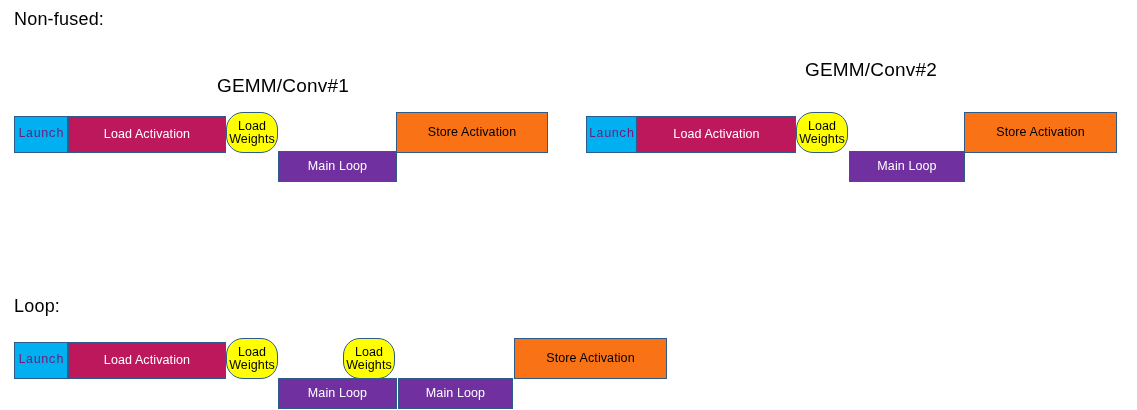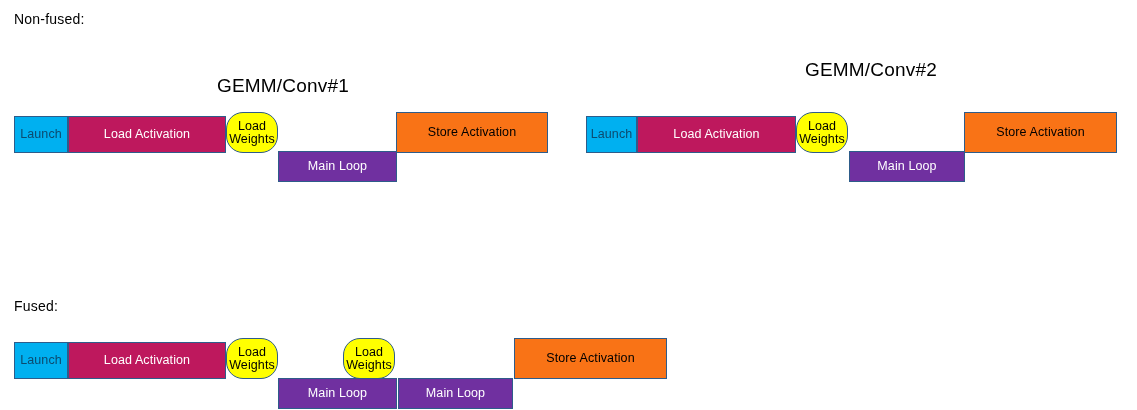--- a/index.html
+++ b/index.html
@@ -11,21 +11,21 @@
     width: 1137px;
     height: 410px;
     position: relative;
     overflow: hidden;
     font-family: "Liberation Sans", sans-serif;
     color: #000000;
   }
 
   .section-label {
     position: absolute;
-    font-size: 14px;
+    font-size: 18px;
     line-height: 22px;
     color: #000000;
     white-space: nowrap;
     letter-spacing: 0.2px;
   }
 
   .group-title {
     position: absolute;
     font-size: 19px;
     line-height: 24px;
@@ -45,21 +45,22 @@
     text-align: center;
     font-size: 12.5px;
     line-height: 13px;
     overflow: hidden;
     white-space: pre-line;
     letter-spacing: 0.1px;
   }
 
   .block.launch {
     background: #00B0F0;
-    color: #0c4a6e;
+    color: #701a75;
+    font-family: Liberation Mono, monospace;
   }
   .block.activation {
     background: #be185d;
     color: #ffffff;
   }
   .block.weights {
     background: #FFFF00;
     color: #000000;
     border-radius: 17px;
   }
@@ -84,21 +85,21 @@
 Weights</div>
     <div class="block store" style="left: 396px; top: 112px; width: 152px; height: 41px;">Store Activation</div>
     <div class="block mainloop" style="left: 278px; top: 151px; width: 119px; height: 31px;">Main Loop</div>
     <div class="group-title" style="left: 721px; top: 58px; width: 300px;">GEMM/Conv#2</div>
     <div class="block launch" style="left: 586px; top: 116px; width: 51px; height: 37px;">Launch</div>
     <div class="block activation" style="left: 637px; top: 116px; width: 159px; height: 37px;">Load Activation</div>
     <div class="block weights" style="left: 796px; top: 112px; width: 52px; height: 41px;">Load
 Weights</div>
     <div class="block store" style="left: 964px; top: 112px; width: 153px; height: 41px;">Store Activation</div>
     <div class="block mainloop" style="left: 849px; top: 151px; width: 116px; height: 31px;">Main Loop</div>
-    <div class="section-label" style="left: 14px; top: 295px;">Fused:</div>
+    <div class="section-label" style="left: 14px; top: 295px;">Loop:</div>
     <div class="block launch" style="left: 14px; top: 342px; width: 54px; height: 37px;">Launch</div>
     <div class="block activation" style="left: 68px; top: 342px; width: 158px; height: 37px;">Load Activation</div>
     <div class="block weights" style="left: 226px; top: 338px; width: 52px; height: 41px;">Load
 Weights</div>
     <div class="block weights" style="left: 343px; top: 338px; width: 52px; height: 41px;">Load
 Weights</div>
     <div class="block store" style="left: 514px; top: 338px; width: 153px; height: 41px;">Store Activation</div>
     <div class="block mainloop" style="left: 278px; top: 378px; width: 119px; height: 31px;">Main Loop</div>
     <div class="block mainloop" style="left: 398px; top: 378px; width: 115px; height: 31px;">Main Loop</div>
   </div>

